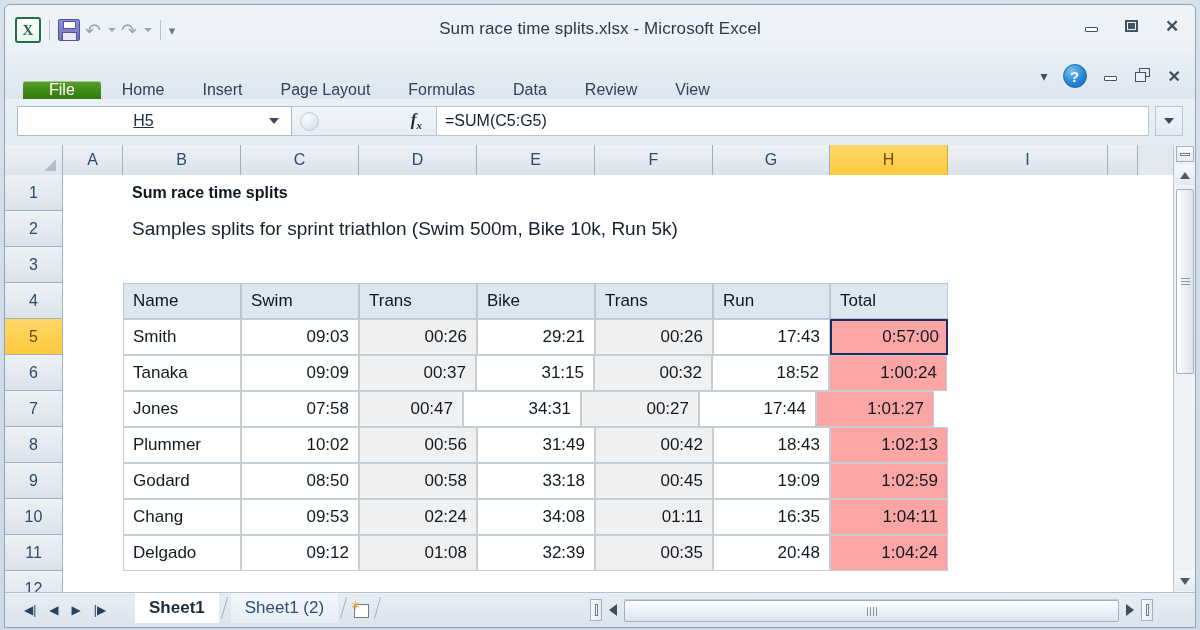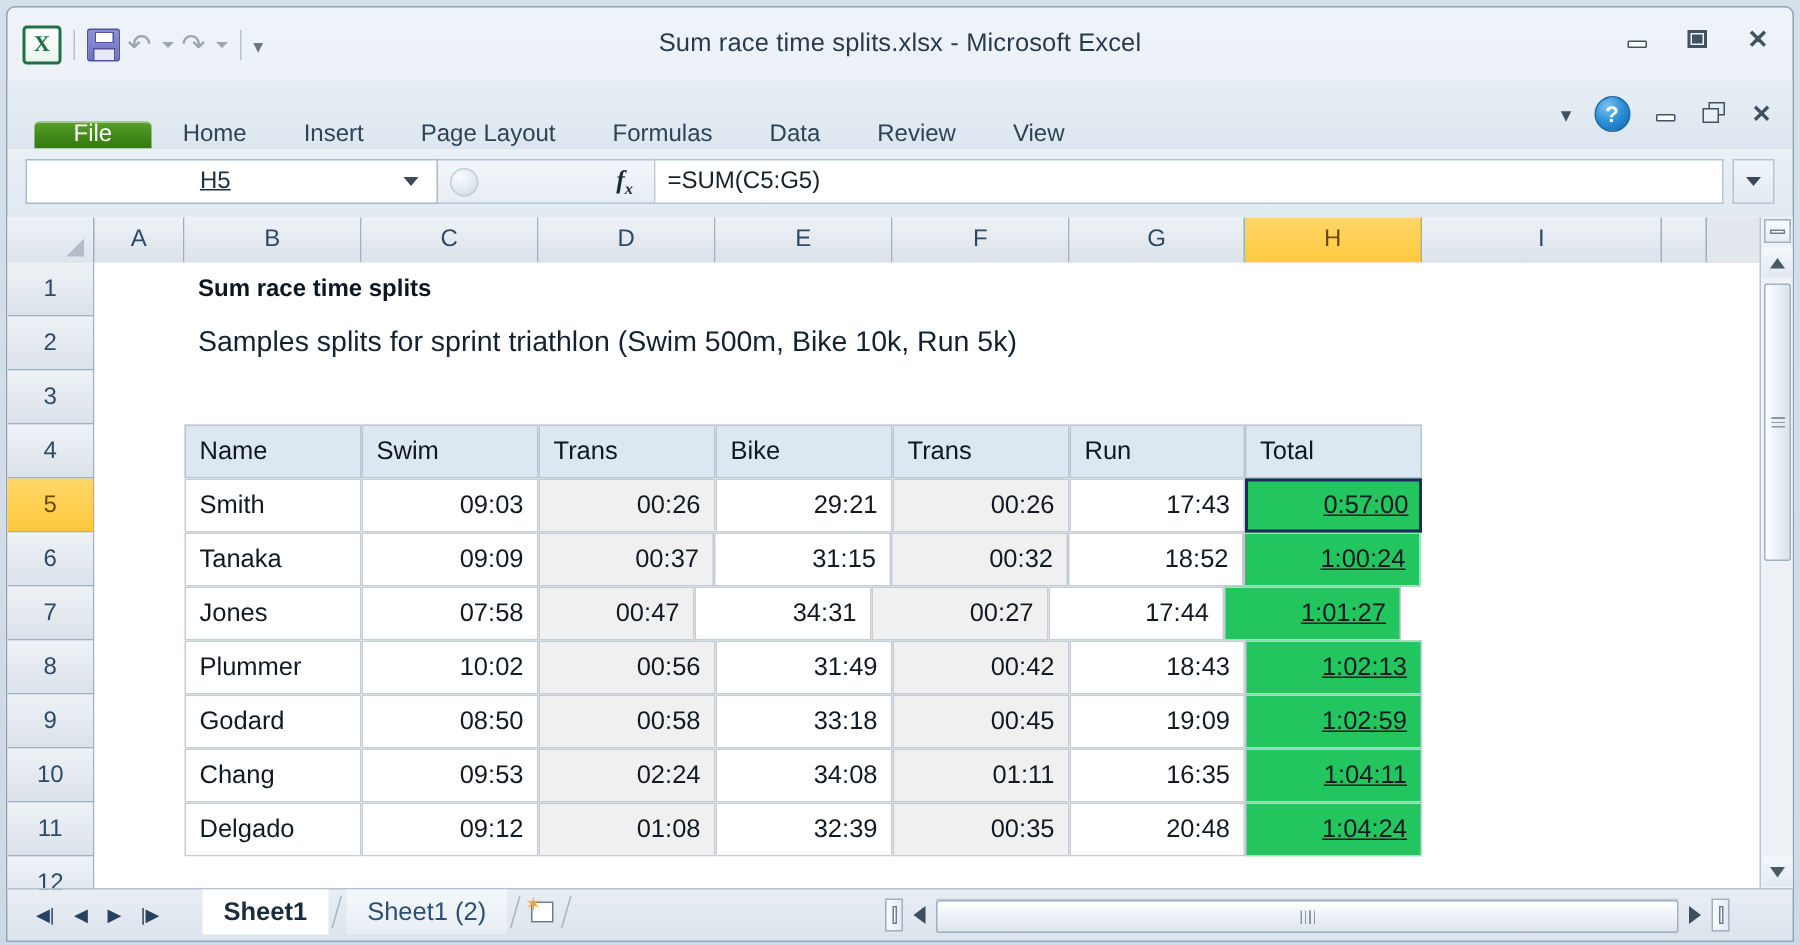--- a/index.html
+++ b/index.html
@@ -219,21 +219,21 @@
     overflow:hidden; white-space:nowrap;
   }
   .cell.right { justify-content:flex-end; padding-right:9px;}
   .cell.left { justify-content:flex-start; padding-left:9px;}
   .tbl-border { border:1px solid #c5cdd6; }
   .hdrcell {
     background:#dde7f1; border:1px solid #b9c6d3;
     font-size:17px; color:#0e1722;
   }
   .shaded { background:#f0f0f0; }
-  .totalcell { background:#22c55e;text-decoration:underline; }
+  .totalcell { background:#fca5a5; }
   .totalhdr { background:#dde7f1; }
   .title-text { font-weight:bold; font-size:16px; color:#0d1620; }
   .sub-text { font-size:19px; color:#14212e; }
   .activecell {
     position:relative;
     outline:2.5px solid #1d2a5e;
     outline-offset:-2px;
     z-index:5;
   }
   
@@ -267,21 +267,21 @@
   .sheetbar {
     position:absolute; left:0; bottom:0; width:100%; height:34px;
     background: linear-gradient(180deg,#e8eef4 0%,#dbe3ec 100%);
     border-top:1px solid #b3c2d1;
   }
   .navbtns{
     position:absolute; left:10px; top:4px; height:26px;
     display:flex; align-items:center; gap:13px; padding:0 9px;
     color:#27425e; font-size:12px;
   }
-  .sheettabs{ position:absolute; left:130px; top:0; display:flex; align-items:flex-start;}
+  .sheettabs{ position:absolute; left:130px; top:0; display:flex; align-items:center;}
   .stab{
     height:30px; padding:0 14px; display:flex;align-items:center;
     font-size:17px; color:#2d4f73;
     background: linear-gradient(180deg,#f4f8fb 0%,#e6edf4 100%);
     transform: skewX(0deg);
     position:relative;
   }
   .stab.active{ background:#ffffff; font-weight:bold; color:#1b2c3c;}
   .stab-sep{ width:12px; height:30px; position:relative;}
   .stab-sep::after{content:"";position:absolute;left:5px;top:4px;width:1px;height:22px;background:#9fb3c5;transform:rotate(16deg);}

